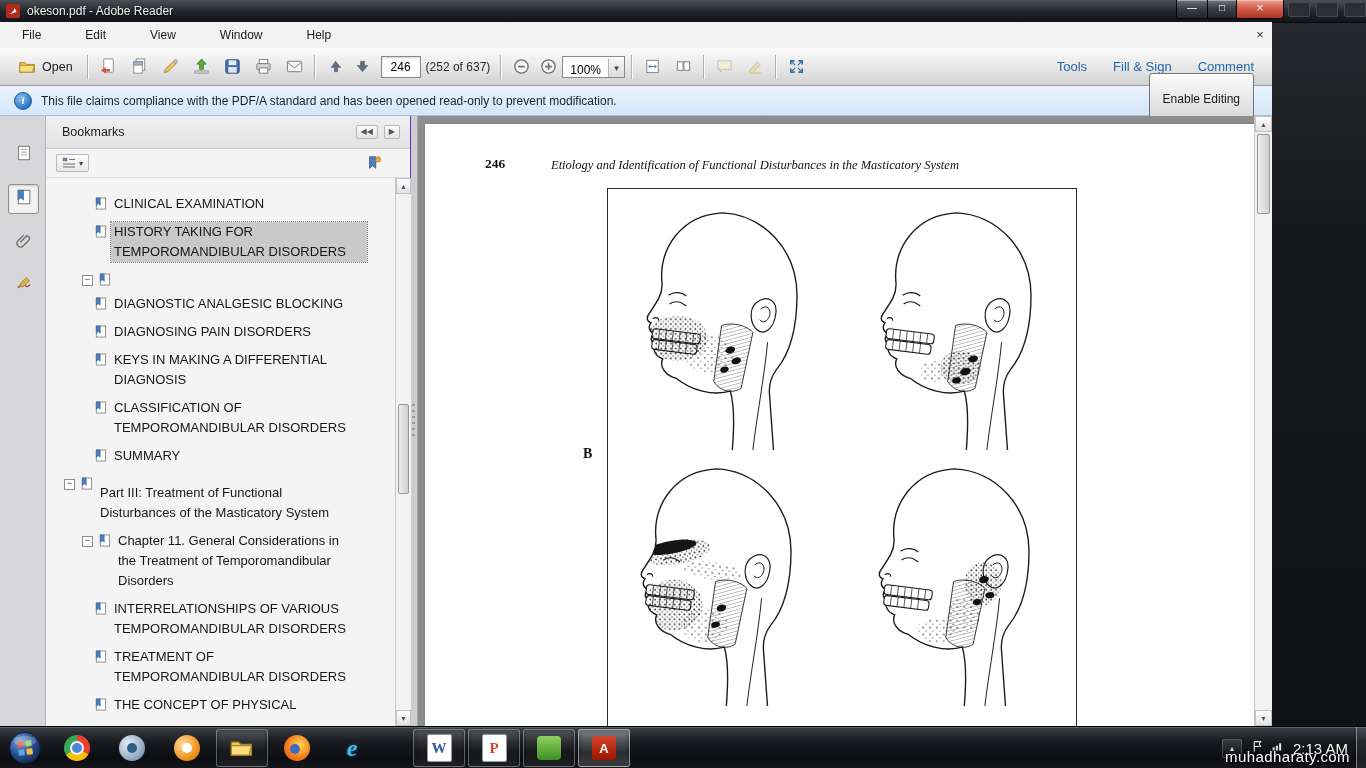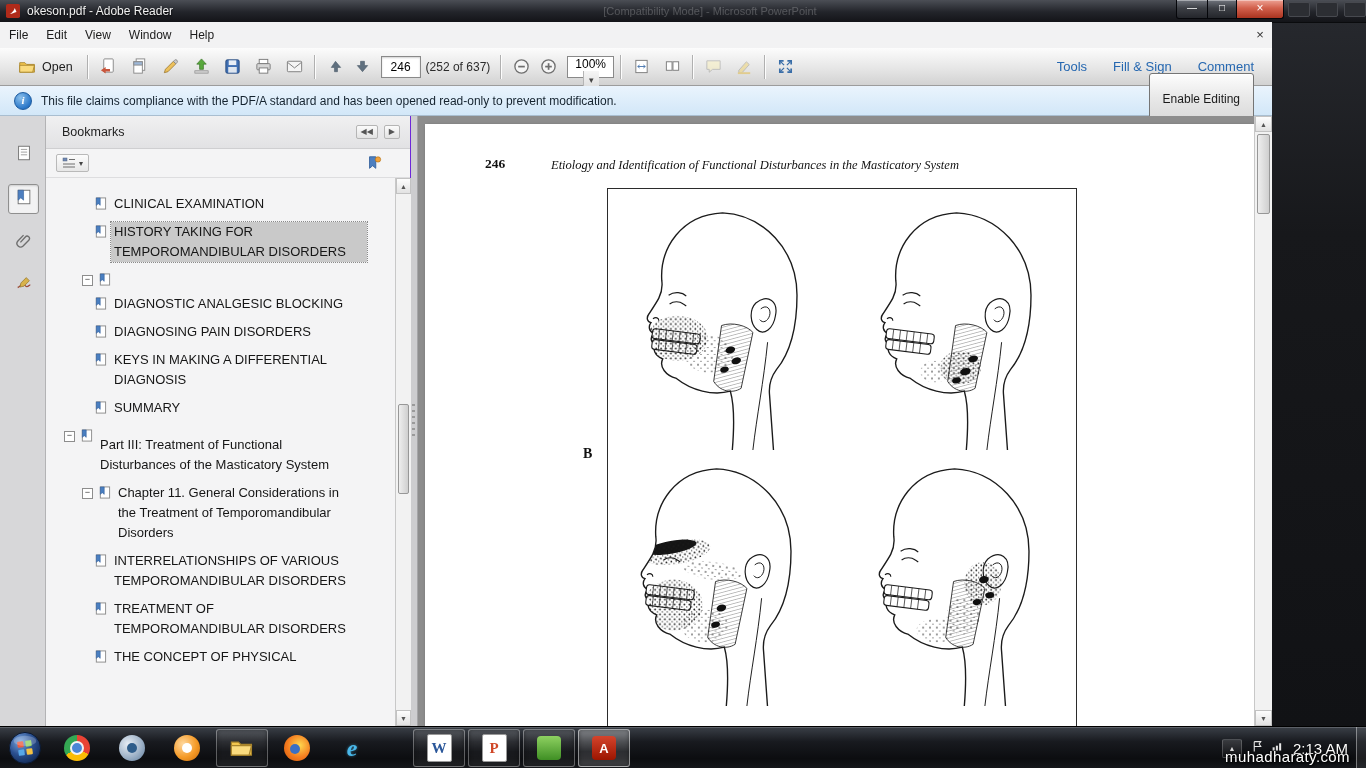--- a/index.html
+++ b/index.html
@@ -23,34 +23,34 @@
   .wbtn.min{width:30px;border-radius:0 0 0 3px;}
   .wbtn.max{width:28px;border-left:none;border-right:none;}
   .wbtn.close{width:46px;border-radius:0 0 3px 0;font-size:12px;
     background:linear-gradient(#eda193,#d2604c 45%,#aa3420);}
   .bgctrls{left:1288px;top:2px;display:flex;gap:6px;}
   .bgctrl{width:20px;height:13px;background:#2c2e33;border:1px solid #47494f;border-radius:2px;}
 
   
   .menubar{left:0;top:22px;width:1272px;height:26px;background:#f2f2f3;border-bottom:1px solid #d2d2d2;
     display:flex;align-items:center;font-size:12px;color:#1b1b1b;}
-  .menu-item{padding:0 9px;line-height:26px;}
+  .menu-item{padding:0 22px;line-height:26px;}
   .menubar-close{position:absolute;left:1250px;top:0;width:20px;line-height:26px;text-align:center;color:#333;font-size:13px;}
 
   
   .toolbar{left:0;top:48px;width:1272px;height:38px;background:linear-gradient(#fcfcfc,#e6e6e6 55%,#d2d2d2);
     border-bottom:1px solid #9c9c9c;display:flex;align-items:center;padding-left:10px;box-sizing:border-box;}
   .tb-sep{width:1px;height:24px;background:#b0b0b0;border-right:1px solid #fdfdfd;margin:0 6px;}
   .open-btn{display:flex;align-items:center;gap:5px;padding:3px 7px;border:1px solid transparent;border-radius:3px;font-size:12.5px;color:#1c1c1c;}
   .tb-ic{width:27px;height:26px;display:flex;align-items:center;justify-content:center;border-radius:3px;}
   .tb-ic svg{display:block;}
   .page-input{width:34px;height:18px;border:1px solid #898989;box-shadow:inset 0 1px 2px rgba(0,0,0,.18);font-size:12px;
     text-align:center;margin:0 5px;font-family:"Liberation Sans",sans-serif;}
   .page-count{font-size:12px;color:#2c2c2c;margin-right:4px;white-space:nowrap;}
-  .zoom-box{display:flex;align-items:center;height:20px;border:1px solid #898989;background:#fff;margin-left:5px;flex-direction:column;}
+  .zoom-box{display:flex;align-items:flex-end;height:20px;border:1px solid #898989;background:#fff;}
   .zoom-box .zv{font-size:12px;padding:0 7px;}
   .zoom-box .zcaret{width:15px;text-align:center;font-size:9px;color:#444;border-left:1px solid #b5b5b5;
     background:linear-gradient(#f6f6f6,#dcdcdc);line-height:18px;}
   .tb-right{margin-left:auto;display:flex;align-items:center;gap:26px;margin-right:18px;}
   .tb-action{color:#2567b0;font-size:13px;white-space:nowrap;}
 
   
   .infobar{left:0;top:86px;width:1272px;height:30px;background:linear-gradient(#eaf4fd,#d2e7f8);
     border-bottom:1px solid #a9bed0;display:flex;align-items:center;box-sizing:border-box;padding:0 14px;}
   .info-ico{width:16px;height:16px;border-radius:50%;background:radial-gradient(circle at 35% 30%,#8cc1ec,#2a77c9 70%,#1c5a9e);
@@ -159,21 +159,20 @@
 
   <div class="abs titlebar">
     <span class="app-ico">
       <svg viewBox="0 0 16 16" width="14" height="14">
           <rect width="16" height="16" rx="2" fill="#b02a1a"></rect>
           <path d="M4 11.5 C6.5 10.5 9.5 7 10 4.5 l2 4.5 c-2.3.6-5.6 2-8 2.5z" fill="#fff"></path>
         </svg>
     </span>
     <span class="title-text">okeson.pdf - Adobe Reader</span>
   </div>
-  <div class="abs bg-title">[Compatibility Mode] - Microsoft PowerPoint</div>
   <div class="abs winbtns">
     <span class="wbtn min">—</span>
     <span class="wbtn max">□</span>
     <span class="wbtn close">×</span>
   </div>
   <div class="abs bgctrls">
     <span class="bgctrl"></span>
     <span class="bgctrl"></span>
     <span class="bgctrl"></span>
   </div>
@@ -425,20 +424,29 @@
             <span class="bm-label">DIAGNOSING PAIN DISORDERS</span>
           </div>
           <div class="bm-row lvl2">
             <span class="bm-ic">
               <svg viewBox="0 0 14 14" width="13" height="13">
                 <rect x="2.5" y="1" width="10" height="12" fill="#fff" stroke="#8b8b8b"></rect>
                 <path d="M2.5 1h4.2v8L4.6 7.2 2.5 9z" fill="#4a7fc1" stroke="#2f5d99" stroke-width=".6"></path>
               </svg>
             </span>
             <span class="bm-label">KEYS IN MAKING A DIFFERENTIAL DIAGNOSIS</span>
+          </div>
+          <div class="bm-row lvl2">
+            <span class="bm-ic">
+              <svg viewBox="0 0 14 14" width="13" height="13">
+                <rect x="2.5" y="1" width="10" height="12" fill="#fff" stroke="#8b8b8b"></rect>
+                <path d="M2.5 1h4.2v8L4.6 7.2 2.5 9z" fill="#4a7fc1" stroke="#2f5d99" stroke-width=".6"></path>
+              </svg>
+            </span>
+            <span class="bm-label">CLASSIFICATION OF TEMPOROMANDIBULAR DISORDERS</span>
           </div>
           <div class="bm-row lvl2">
             <span class="bm-ic">
               <svg viewBox="0 0 14 14" width="13" height="13">
                 <rect x="2.5" y="1" width="10" height="12" fill="#fff" stroke="#8b8b8b"></rect>
                 <path d="M2.5 1h4.2v8L4.6 7.2 2.5 9z" fill="#4a7fc1" stroke="#2f5d99" stroke-width=".6"></path>
               </svg>
             </span>
             <span class="bm-label">SUMMARY</span>
           </div>

